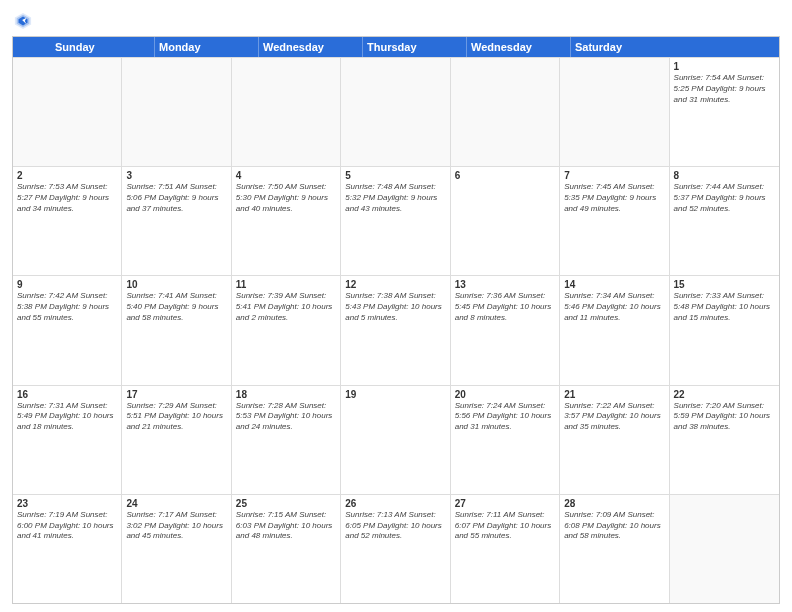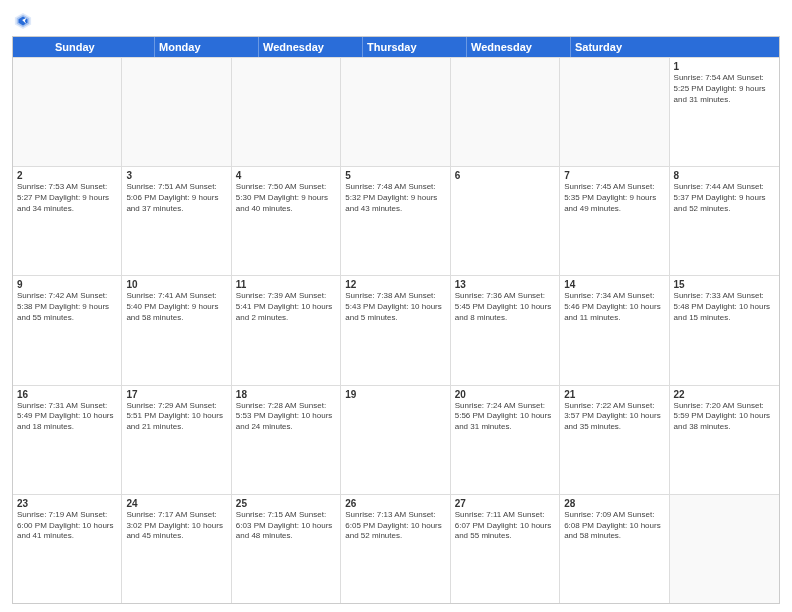--- a/index.html
+++ b/index.html
@@ -109,20 +109,21 @@
       font-size: 10px;
       font-weight: bold;
       color: #333;
       display: block;
       margin-bottom: 1px;
     }
     .cell-info {
       font-size: 8px;
       color: #444;
       line-height: 1.35;
+      font-style: italic;
     }
   </style>
 </head>
 <body>
 
 <div class="page">
   <div class="header">
     <div class="logo">
       <svg class="logo-icon" viewBox="0 0 40 40">
         <polygon points="20,2 38,12 38,28 20,38 2,28 2,12" fill="#2a6dd9" opacity="0.15"></polygon>

